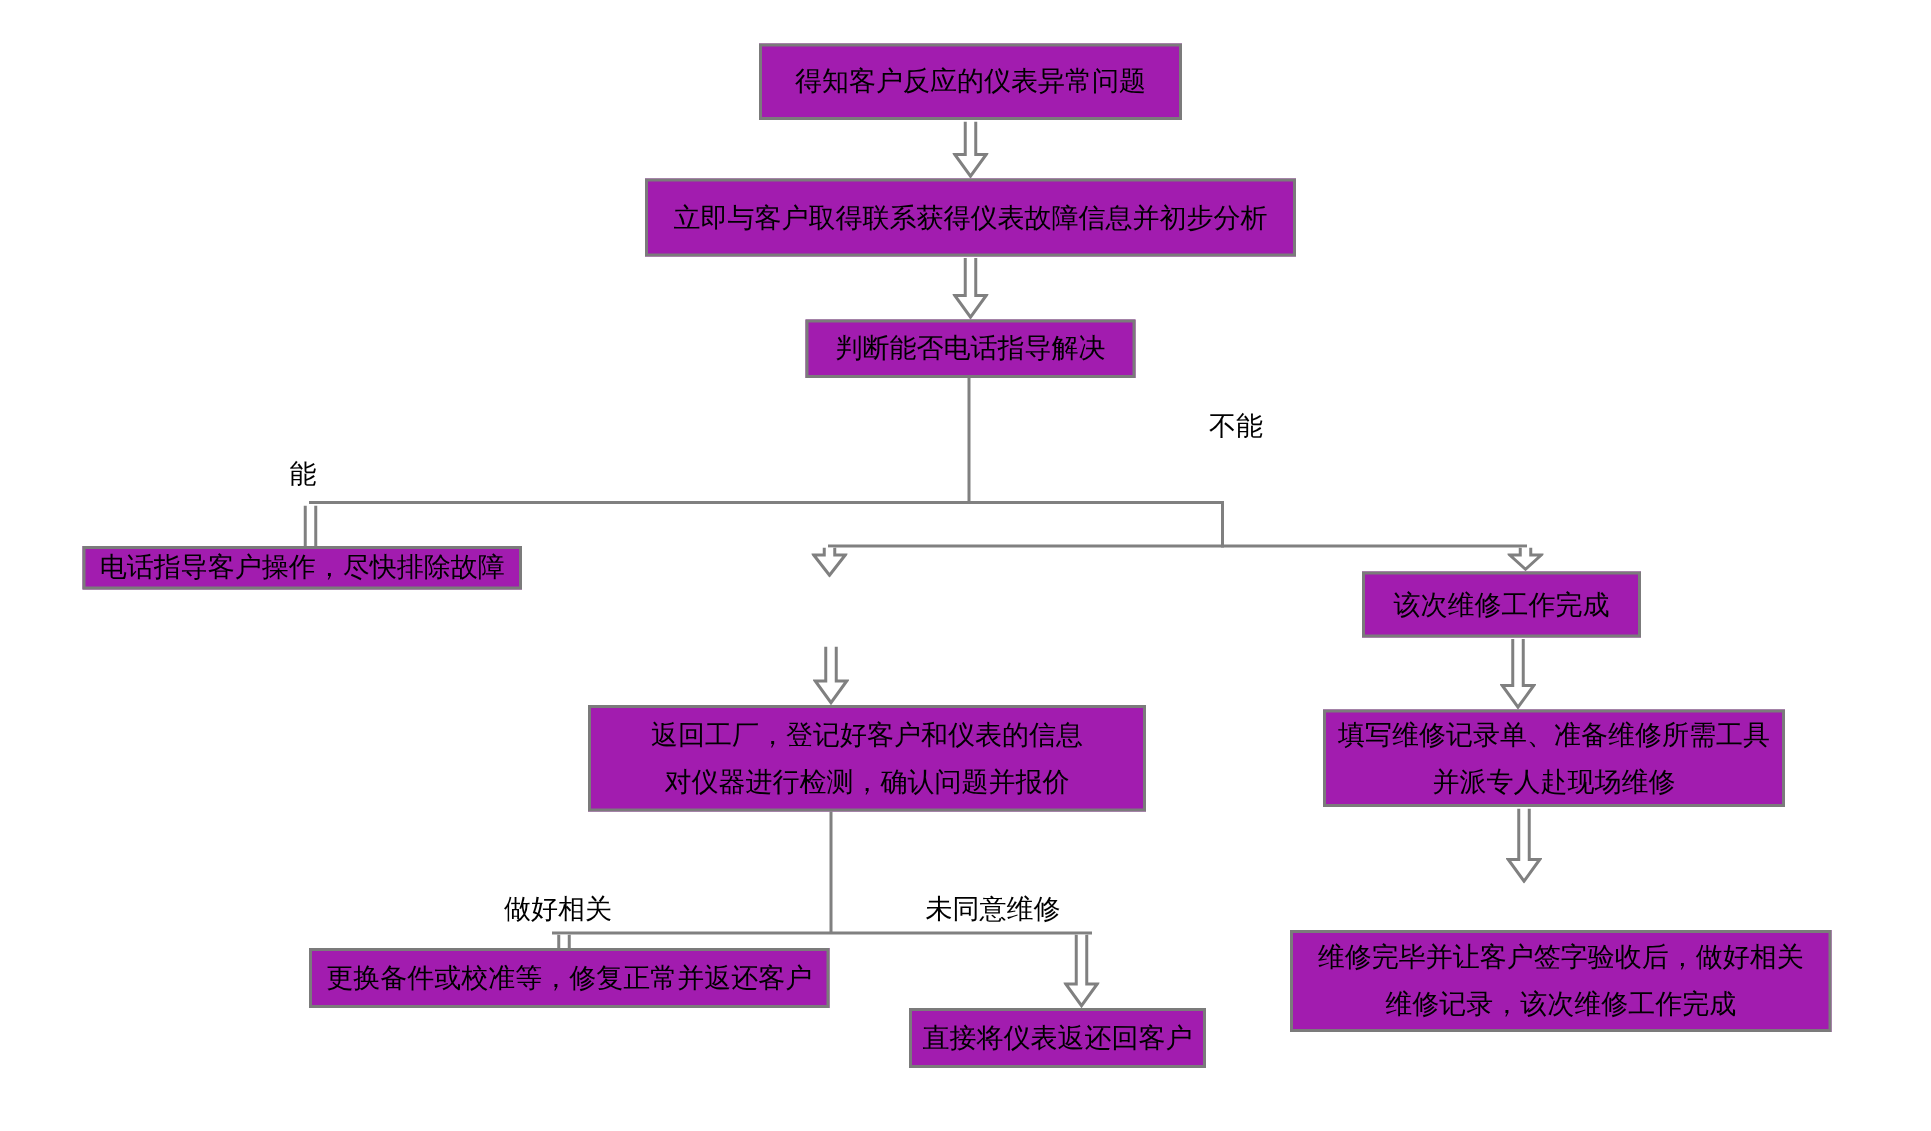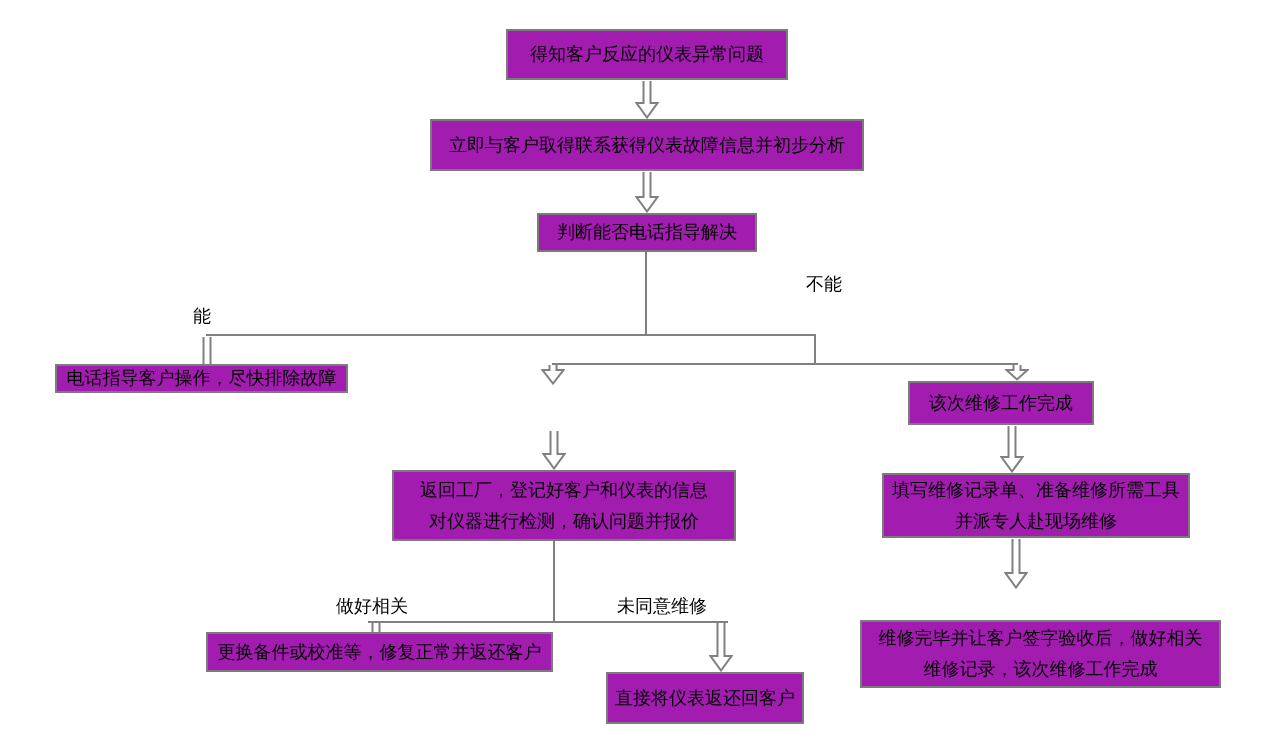--- a/index.html
+++ b/index.html
@@ -106,21 +106,21 @@
   </div>
   <div class="node" style="left:908px; top:381px; width:186px; height:44px;">
     <span>该次维修工作完成</span>
   </div>
 
   <div class="arrow" style="left:542px; top:431px; height:39px;">
       <svg width="24" height="39" viewBox="0 0 24 39" xmlns="http://www.w3.org/2000/svg">
         <path d="M8.5 0 L8.5 23 L1.5 23 L12 37.5 L22.5 23 L15.5 23 L15.5 0" fill="#ffffff" stroke="#808080" stroke-width="2"></path>
       </svg>
     </div>
-  <div class="node" style="left:392px; top:470px; width:344px; height:71px;">
+  <div class="node" style="left:392px; top:470px; width:372px; height:71px;">
     <span>返回工厂，登记好客户和仪表的信息
 对仪器进行检测，确认问题并报价</span>
   </div>
 
   <div class="arrow" style="left:1000px; top:426px; height:47px;">
       <svg width="24" height="47" viewBox="0 0 24 47" xmlns="http://www.w3.org/2000/svg">
         <path d="M8.5 0 L8.5 31 L1.5 31 L12 45.5 L22.5 31 L15.5 31 L15.5 0" fill="#ffffff" stroke="#808080" stroke-width="2"></path>
       </svg>
     </div>
   <div class="node" style="left:882px; top:473px; width:308px; height:65px;">
@@ -150,17 +150,17 @@
     </div>
   <div class="arrow" style="left:709px; top:623px; height:49px;">
       <svg width="24" height="49" viewBox="0 0 24 49" xmlns="http://www.w3.org/2000/svg">
         <path d="M8.5 0 L8.5 33 L1.5 33 L12 47.5 L22.5 33 L15.5 33 L15.5 0" fill="#ffffff" stroke="#808080" stroke-width="2"></path>
       </svg>
     </div>
 
   <div class="node" style="left:206px; top:632px; width:347px; height:40px;">
     <span>更换备件或校准等，修复正常并返还客户</span>
   </div>
-  <div class="node" style="left:606px; top:672px; width:198px; height:52px;">
+  <div class="node" style="left:606px; top:672px; width:198px; height:40px;">
     <span>直接将仪表返还回客户</span>
   </div>
 
 </div>
 
 </body></html>

